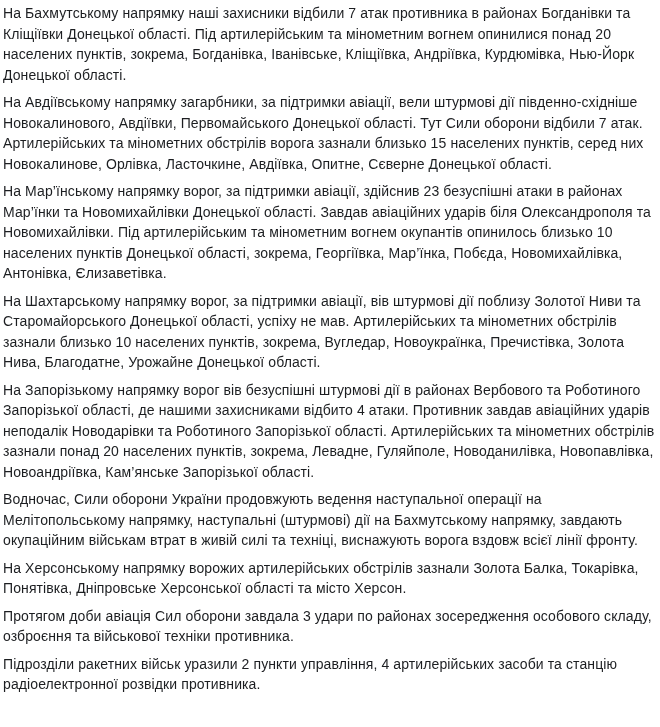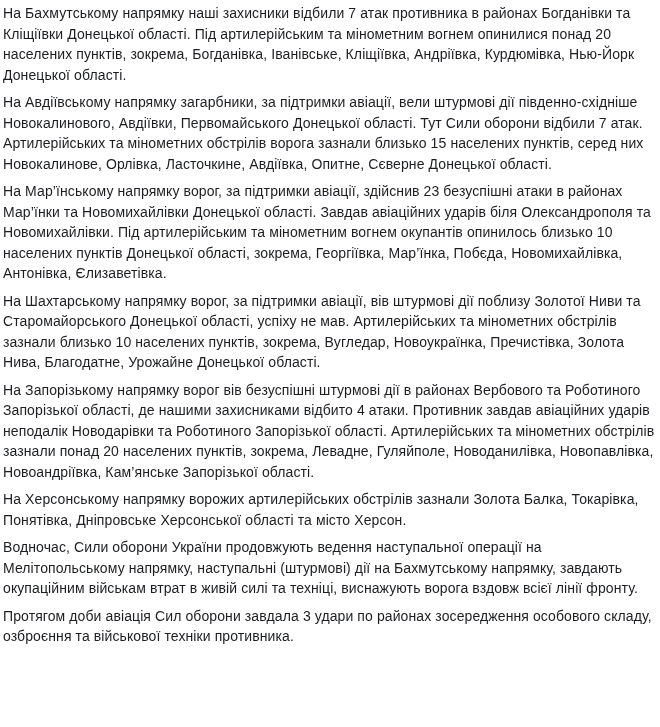--- a/index.html
+++ b/index.html
@@ -29,16 +29,17 @@
 </style>
 </head>
 <body>
 
 <div class="report">
   <p>На Бахмутському напрямку наші захисники відбили 7 атак противника в районах Богданівки та Кліщіївки Донецької області. Під артилерійським та мінометним вогнем опинилися понад 20 населених пунктів, зокрема, Богданівка, Іванівське, Кліщіївка, Андріївка, Курдюмівка, Нью-Йорк Донецької області.</p>
   <p>На Авдіївському напрямку загарбники, за підтримки авіації, вели штурмові дії південно-східніше Новокалинового, Авдіївки, Первомайського Донецької області. Тут Сили оборони відбили 7 атак. Артилерійських та мінометних обстрілів ворога зазнали близько 15 населених пунктів, серед них Новокалинове, Орлівка, Ласточкине, Авдіївка, Опитне, Сєверне Донецької області.</p>
   <p>На Мар’їнському напрямку ворог, за підтримки авіації, здійснив 23 безуспішні атаки в районах Мар’їнки та Новомихайлівки Донецької області. Завдав авіаційних ударів біля Олександрополя та Новомихайлівки. Під артилерійським та мінометним вогнем окупантів опинилось близько 10 населених пунктів Донецької області, зокрема, Георгіївка, Мар’їнка, Побєда, Новомихайлівка, Антонівка, Єлизаветівка.</p>
   <p>На Шахтарському напрямку ворог, за підтримки авіації, вів штурмові дії поблизу Золотої Ниви та Старомайорського Донецької області, успіху не мав. Артилерійських та мінометних обстрілів зазнали близько 10 населених пунктів, зокрема, Вугледар, Новоукраїнка, Пречистівка, Золота Нива, Благодатне, Урожайне Донецької області.</p>
   <p>На Запорізькому напрямку ворог вів безуспішні штурмові дії в районах Вербового та Роботиного Запорізької області, де нашими захисниками відбито 4 атаки. Противник завдав авіаційних ударів неподалік Новодарівки та Роботиного Запорізької області. Артилерійських та мінометних обстрілів зазнали понад 20 населених пунктів, зокрема, Левадне, Гуляйполе, Новоданилівка, Новопавлівка, Новоандріївка, Кам’янське Запорізької області.</p>
+  <p>Водночас, Сили оборони України продовжують ведення наступальної операції на Мелітопольському напрямку, наступальні (штурмові) дії на Бахмутському напрямку, завдають окупаційним військам втрат в живій силі та техніці, виснажують ворога вздовж всієї лінії фронту.</p>
   <p>На Херсонському напрямку ворожих артилерійських обстрілів зазнали Золота Балка, Токарівка, Понятівка, Дніпровське Херсонської області та місто Херсон.</p>
-  <p>Водночас, Сили оборони України продовжують ведення наступальної операції на Мелітопольському напрямку, наступальні (штурмові) дії на Бахмутському напрямку, завдають окупаційним військам втрат в живій силі та техніці, виснажують ворога вздовж всієї лінії фронту.</p>
   <p>Протягом доби авіація Сил оборони завдала 3 удари по районах зосередження особового складу, озброєння та військової техніки противника.</p>
+  <p>Підрозділи ракетних військ уразили 2 пункти управління, 4 артилерійських засоби та станцію радіоелектронної розвідки противника.</p>
 </div>
 
 </body></html>

